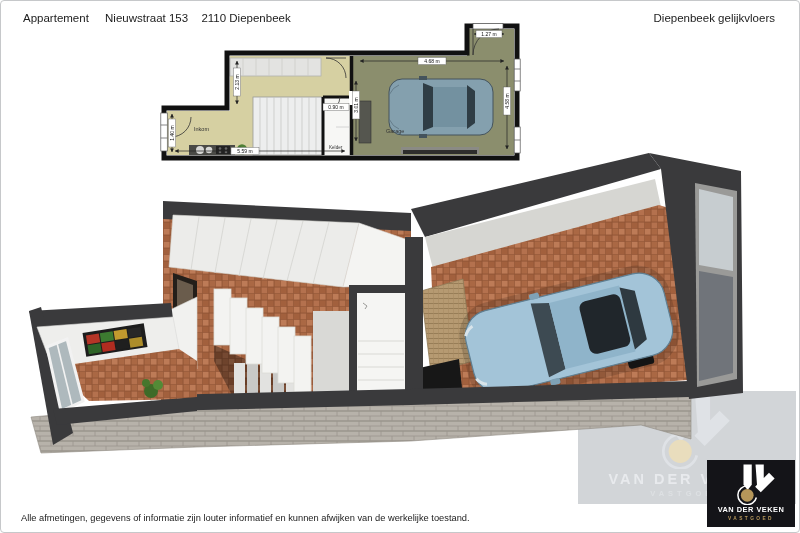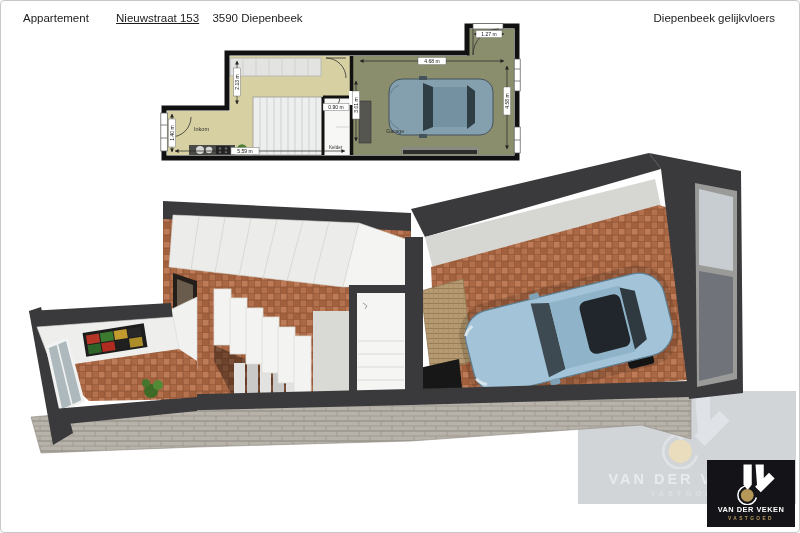--- a/index.html
+++ b/index.html
@@ -3,21 +3,21 @@
 <meta charset="utf-8">
 <style>
   html,body{margin:0;padding:0;background:#fff;}
   .page{
     position:relative;width:800px;height:533px;background:#ffffff;
     font-family:"Liberation Sans",sans-serif;color:#1c1c1c;overflow:hidden;
     border:1px solid #c6c8ca;border-radius:4px;box-sizing:border-box;
   }
   .hdr-left{position:absolute;top:11px;left:22px;font-size:11.5px;}
   .hdr-left .t{font-weight:bold;font-weight:500;}
-  .hdr-left .a{margin-left:24px;text-decoration:underline;}
+  .hdr-left .a{margin-left:13px;}
   .hdr-left .a2{margin-left:10px;}
   .hdr-right{position:absolute;top:11px;right:24px;font-size:11.5px;}
   .disclaimer{position:absolute;left:20px;top:512px;font-size:9.3px;color:#222;}
   .gfx{position:absolute;left:0;top:0;}
   
   .watermark{position:absolute;left:577px;top:390px;width:218px;height:113px;background:#d2d5d8;}
   .wm-logo{position:absolute;left:50%;top:2px;transform:translateX(-50%);--ink:#dfe2e6;--coin:#e9ddbd;}
   .wm-t1{position:absolute;left:0;right:0;top:80px;text-align:center;font-size:14.5px;font-weight:bold;
          letter-spacing:3px;color:#e8eaed;}
   .wm-t2{position:absolute;left:0;right:0;top:98px;text-align:center;font-size:7.5px;font-weight:bold;
@@ -33,21 +33,21 @@
   .dimtxt{font-size:5px;fill:#111;}
 </style>
 </head>
 <body>
 
 <div class="page">
 
   <div class="hdr-left">
     <span class="t">Appartement</span>
     <span class="a">Nieuwstraat 153</span>
-    <span class="a2">3590 Diepenbeek</span>
+    <span class="a2">2110 Diepenbeek</span>
   </div>
   <div class="hdr-right">Diepenbeek gelijkvloers</div>
 
   <div class="watermark">
     <svg class="wm-logo" width="128" height="76" viewBox="0 0 64 56">
       <use href="#vv-logo"></use>
     </svg>
     <div class="wm-t1">VAN DER VEKEN</div>
     <div class="wm-t2">VASTGOED</div>
   </div>
@@ -326,13 +326,14 @@
   </svg>
 
   <div class="agency">
     <svg class="ag-logo" width="52" height="42" viewBox="0 0 64 56">
       <use href="#vv-logo"></use>
     </svg>
     <div class="ag-t1">VAN DER VEKEN</div>
     <div class="ag-t2">VASTGOED</div>
   </div>
 
+  <div class="disclaimer">Alle afmetingen, gegevens of informatie zijn louter informatief en kunnen afwijken van de werkelijke toestand.</div>
 </div>
 
 </body></html>

